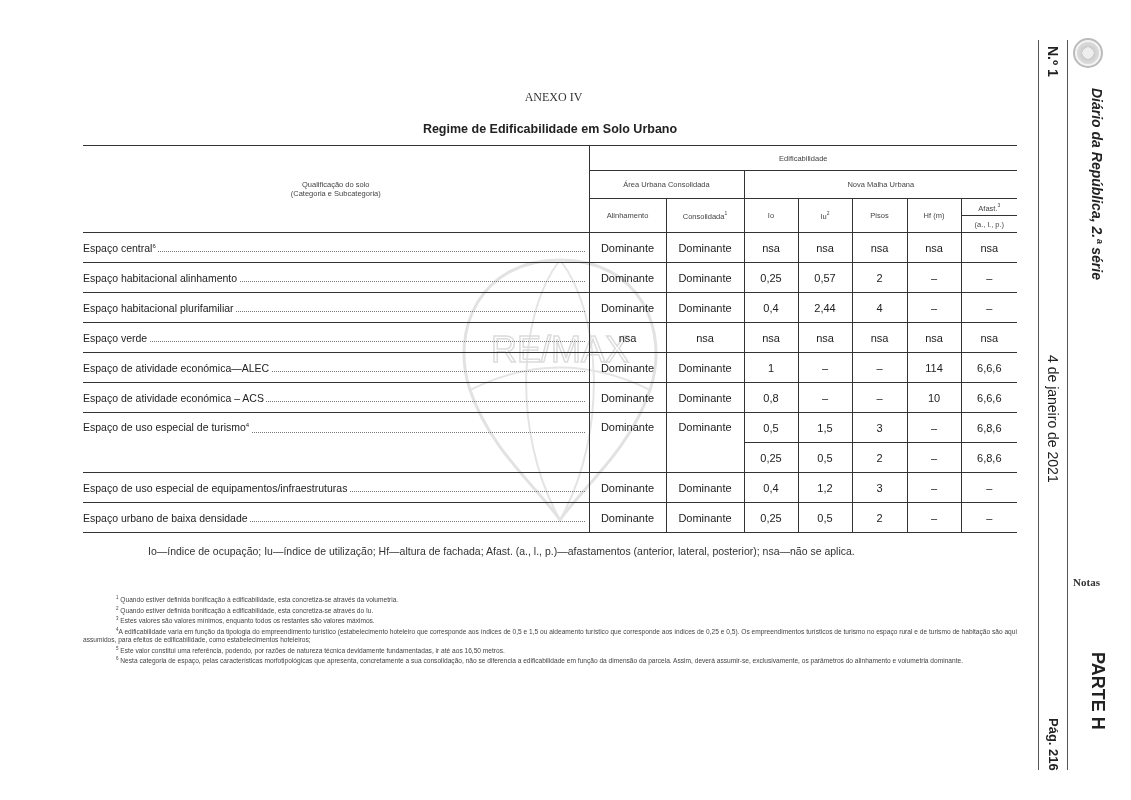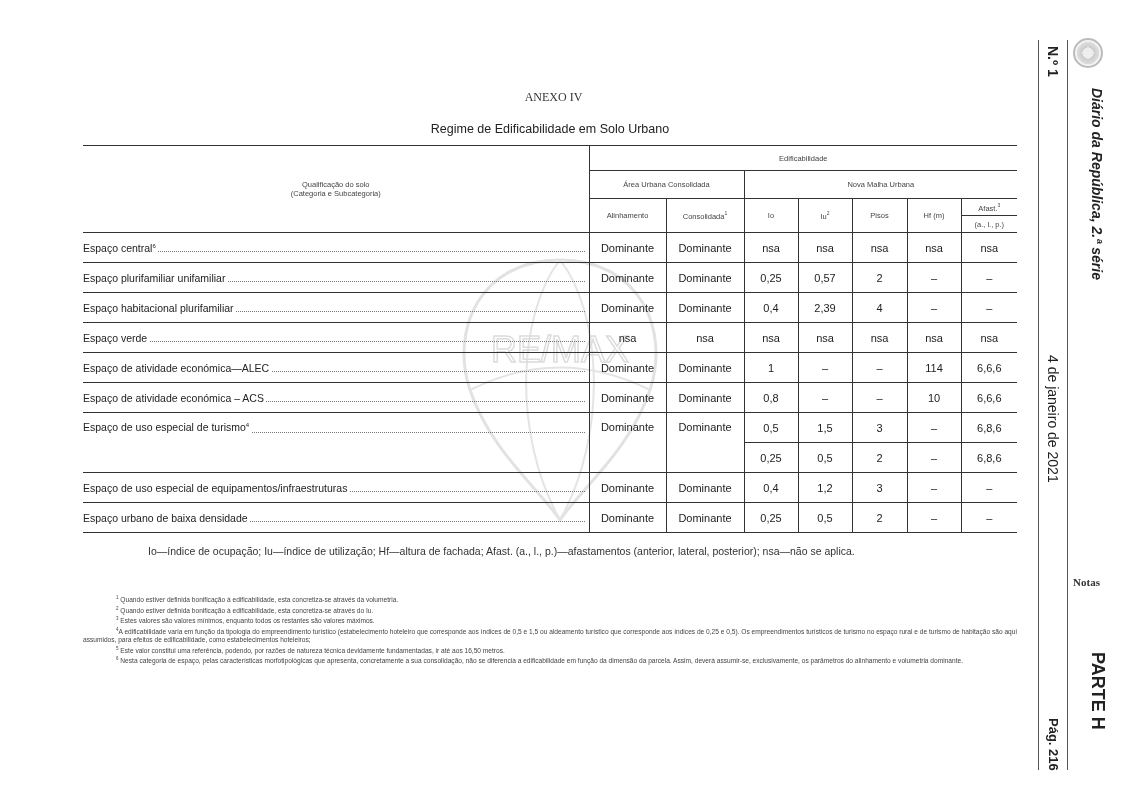--- a/index.html
+++ b/index.html
@@ -1,19 +1,19 @@
 <!DOCTYPE html>
 <html><head>
 <meta charset="utf-8">
 <style>
   html, body { margin:0; padding:0; }
   body { width:1131px; height:800px; background:#ffffff; position:relative; overflow:hidden; font-family:"Liberation Sans", sans-serif; color:#222; }
   .annex { position:absolute; top:90px; left:0; width:1131px; text-align:center; padding-right:40px; box-sizing:border-box; font-family:"Liberation Serif", serif; font-size:12px; color:#333; }
   .annex span { display:inline-block; margin-left:16px; }
-  .doc-title { position:absolute; top:122px; left:83px; width:934px; text-align:center; font-weight:normal; font-size:12.5px; color:#222; }
+  .doc-title { position:absolute; top:122px; left:83px; width:934px; text-align:center; font-weight:bold; font-size:12.5px; color:#222; }
   table.main { position:absolute; top:145px; left:83px; width:934px; border-collapse:collapse; table-layout:fixed; }
   table.main td, table.main th { font-weight:normal; padding:0; text-align:center; vertical-align:middle; }
   .hdr { font-size:7.5px; color:#444; }
   .hdr sup { font-size:5px; }
   .bt { border-top:1.5px solid #333; }
   .bb { border-bottom:1px solid #333; }
   .bl { border-left:1px solid #333; }
   .blt { border-left:1.6px solid #333; }
   .lbl { text-align:left !important; font-size:10.5px; color:#222; white-space:nowrap; overflow:hidden; position:relative; }
   .lbl .txt { background:#fff; position:relative; z-index:1; padding-right:2px; }
@@ -88,36 +88,36 @@
     <td class="val bb blt">Dominante</td>
     <td class="val bb bl">Dominante</td>
     <td class="val bb bl">nsa</td>
     <td class="val bb bl">nsa</td>
     <td class="val bb bl">nsa</td>
     <td class="val bb bl">nsa</td>
     <td class="val bb bl">nsa</td>
   </tr>
 
   <tr class="row">
-    <td class="lbl bb"><span class="dots"></span><span class="txt"><span>Espaço plurifamiliar unifamiliar</span><sup></sup></span></td>
+    <td class="lbl bb"><span class="dots"></span><span class="txt"><span>Espaço habitacional alinhamento</span><sup></sup></span></td>
     <td class="val bb blt">Dominante</td>
     <td class="val bb bl">Dominante</td>
     <td class="val bb bl">0,25</td>
     <td class="val bb bl">0,57</td>
     <td class="val bb bl">2</td>
     <td class="val bb bl">–</td>
     <td class="val bb bl">–</td>
   </tr>
 
   <tr class="row">
     <td class="lbl bb"><span class="dots"></span><span class="txt"><span>Espaço habitacional plurifamiliar</span><sup></sup></span></td>
     <td class="val bb blt">Dominante</td>
     <td class="val bb bl">Dominante</td>
     <td class="val bb bl">0,4</td>
-    <td class="val bb bl">2,39</td>
+    <td class="val bb bl">2,44</td>
     <td class="val bb bl">4</td>
     <td class="val bb bl">–</td>
     <td class="val bb bl">–</td>
   </tr>
 
   <tr class="row">
     <td class="lbl bb"><span class="dots"></span><span class="txt"><span>Espaço verde</span><sup></sup></span></td>
     <td class="val bb blt">nsa</td>
     <td class="val bb bl">nsa</td>
     <td class="val bb bl">nsa</td>

